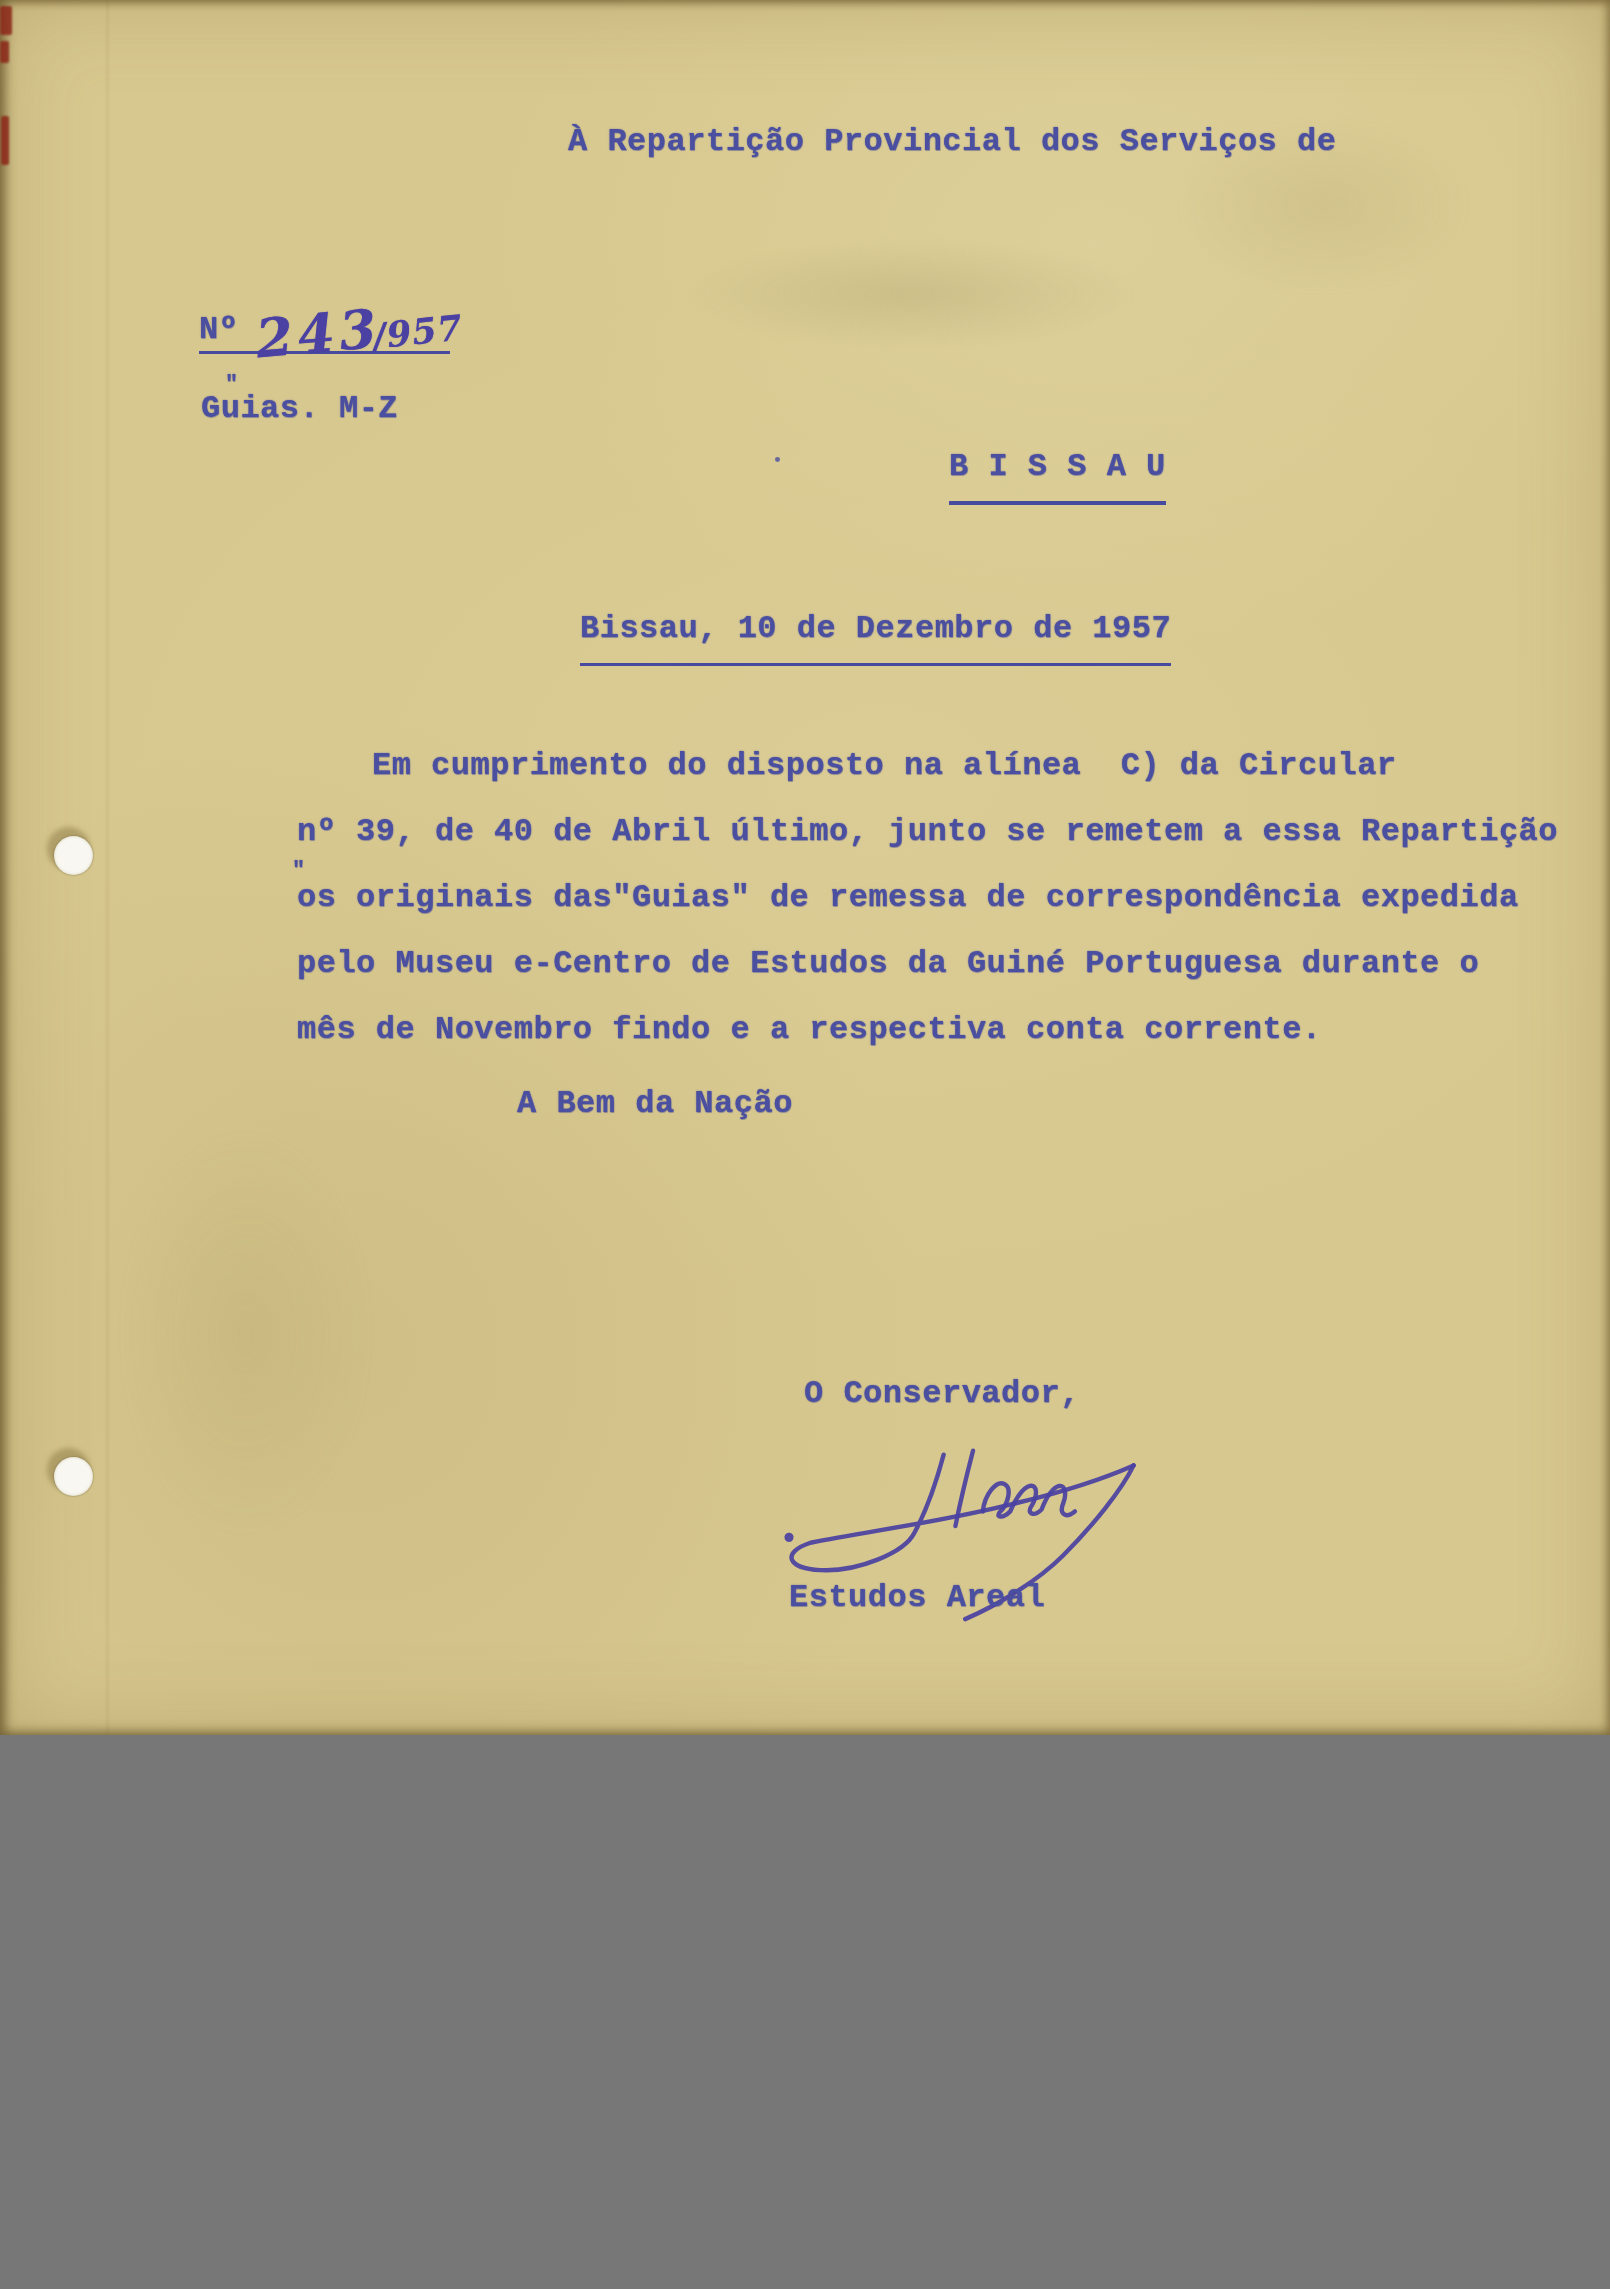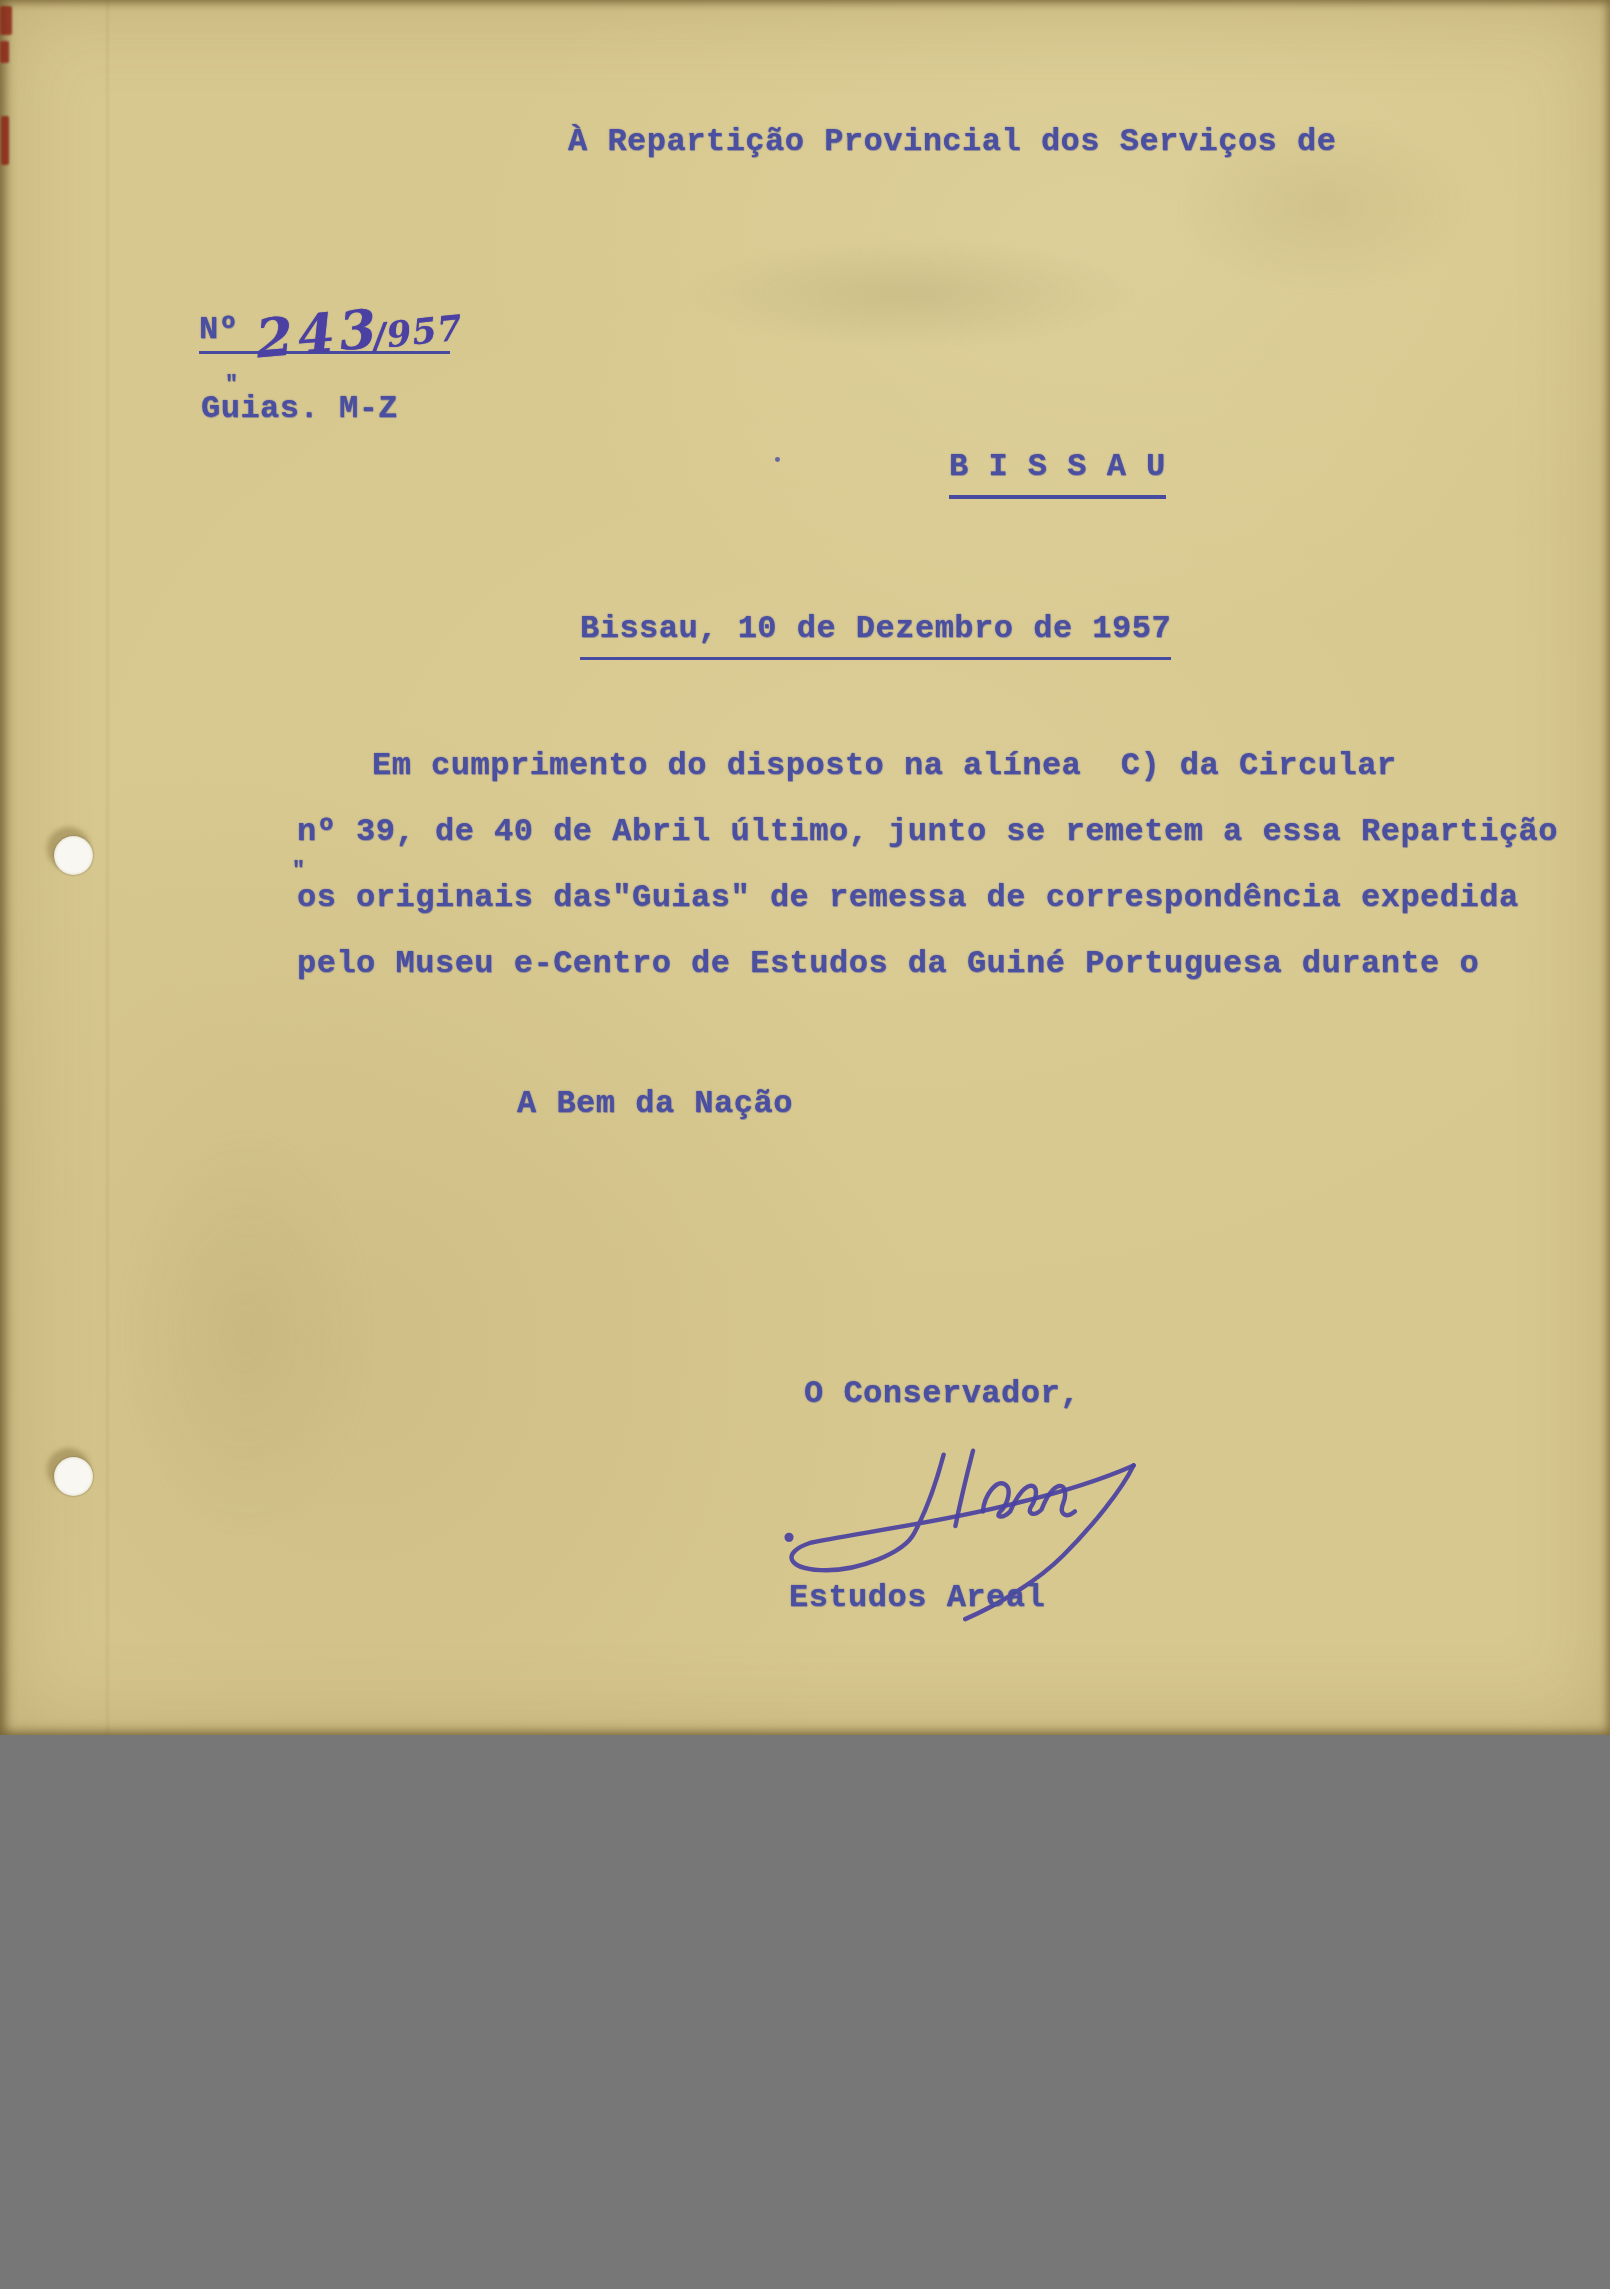--- a/index.html
+++ b/index.html
@@ -25,21 +25,21 @@
     position:absolute;
     font-family:"Liberation Mono", monospace;
     font-weight:bold;
     font-size:32px;
     line-height:39px;
     letter-spacing:0.5px;
     color:#4b4fa0;
     text-shadow:0 0 1.5px rgba(70,74,160,.75), 0.5px 0.5px 0 rgba(60,64,145,.35);
     white-space:pre;
   }
-  .u{border-bottom:3.9px solid #474ba0;padding-bottom:9px;}
+  .u{border-bottom:3.9px solid #474ba0;padding-bottom:15px;}
   .hand{
     font-family:"DejaVu Serif", serif;
     font-style:italic;
     color:#4a41a2;
     text-shadow:0 0 1px rgba(70,60,160,.7);
   }
   .body-line{height:66px;}
   .punch-hole{position:absolute;width:39px;height:39px;}
   .punch-hole .tear{
     position:absolute;left:-6.9px;top:-8.8px;width:43px;height:43px;border-radius:50%;
@@ -94,20 +94,21 @@
   <div class="typed u" style="left:949px;top:447px;border-bottom-width:4.9px;">B I S S A U</div>
   <div class="ink-dot" style="left:775px;top:457px;width:4.9px;height:4.9px;"></div>
 
   <div class="typed u" style="left:580px;top:584px;margin-top:25px;">Bissau, 10 de Dezembro de 1957</div>
 
   <div style="position:absolute;left:297px;top:746px;">
     <div class="typed body-line" style="position:relative;left:75px;">Em cumprimento do disposto na alínea  C) da Circular</div>
     <div class="typed body-line" style="position:relative;">nº 39, de 40 de Abril último, junto se remetem a essa Repartição</div>
     <div class="typed body-line" style="position:relative;">os originais das"Guias" de remessa de correspondência expedida</div>
     <div class="typed body-line" style="position:relative;">pelo Museu e-Centro de Estudos da Guiné Portuguesa durante o</div>
+    <div class="typed body-line" style="position:relative;">mês de Novembro findo e a respectiva conta corrente.</div>
   </div>
   <span class="typed" style="left:292px;top:851px;font-size:21.6px;">"</span>
 
   <div class="typed" style="left:517px;top:1084px;">A Bem da Nação</div>
 
   <div class="typed" style="left:804px;top:1374px;">O Conservador,</div>
 
   <svg class="sig" style="left:740px;top:1433px;" width="421" height="196" viewBox="0 0 430 200">
     <path d="M 208,22 C 200,52 190,80 178,102 C 168,122 120,142 82,140 C 48,138 42,122 72,112 C 130,100 200,92 280,72 C 330,60 375,45 402,33"></path>
     <path d="M 238,18 C 231,45 225,70 220,95"></path>

